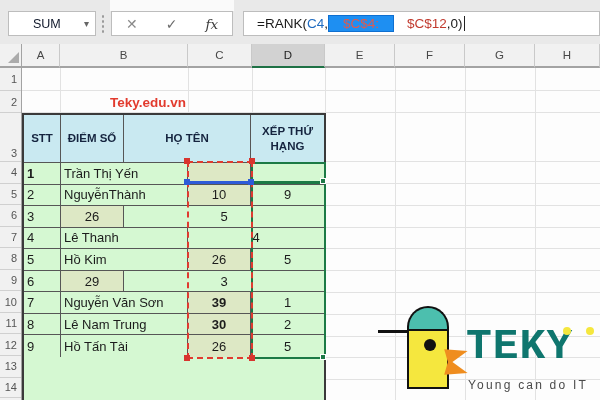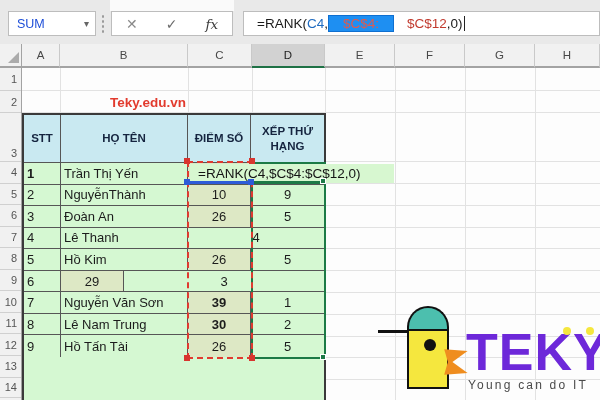--- a/index.html
+++ b/index.html
@@ -3,21 +3,21 @@
 <meta charset="utf-8">
 <style>
   * { margin:0; padding:0; box-sizing:border-box; }
   body { font-family:"Liberation Sans","DejaVu Sans",sans-serif; background:#fff; }
   .screen { position:relative; width:600px; height:400px; background:#fdfdfd; overflow:hidden; }
 
   
   .topbar { position:absolute; left:0; top:0; width:600px; height:44px; background:#e9e9e9; }
   .ribbon-white { position:absolute; left:110px; top:0; width:124px; height:11px; background:#fafafa; }
   .namebox { position:absolute; left:8px; top:11px; width:88px; height:25px; background:#fff; border:1px solid #bdbdbd; display:flex; align-items:center; }
-  .nb-text { font-size:12.5px; color:#1d4ed8; padding-left:8px; flex:1; }
+  .nb-text { font-size:12.5px; color:#0f172a; padding-left:24px; flex:1; }
   .nb-arrow { font-size:10px; color:#666; padding-right:6px; }
   .dots { position:absolute; left:101px; top:14px; width:4px; height:19px;
           background-image:radial-gradient(circle, #9a9a9a 1px, transparent 1.4px);
           background-size:4px 5px; background-repeat:repeat-y; }
   .btnbox { position:absolute; left:111px; top:11px; width:122px; height:25px; background:#fff; border:1px solid #bdbdbd; display:flex; align-items:center; justify-content:space-around; }
   .fb-cancel { color:#8a8a8a; font-size:14px; cursor:default; }
   .fb-enter  { color:#6d6d6d; font-size:14px; }
   .fb-fx     { color:#3c3c3c; font-size:13.5px; font-style:italic; font-family:"DejaVu Serif",serif; }
   .formulabox { position:absolute; left:243px; top:11px; width:357px; height:25px; background:#fff; border:1px solid #bdbdbd; display:flex; align-items:center; padding-left:13px; font-size:13.5px; white-space:pre; }
   .seg-k { color:#1a1a1a; }
@@ -70,21 +70,21 @@
   .sq.blue { background:#2d5bd8; }
   .sq.green { background:#1c7a46; border:1px solid #fff; }
 
   
   .tail { position:absolute; left:378px; top:330px; width:49px; height:2.5px; background:#111; z-index:8; }
   .head { position:absolute; left:407px; top:306px; width:42px; height:24px; background:#4cbfae; border:2.5px solid #111; border-bottom:none; border-radius:21px 21px 0 0; z-index:8; }
   .bbody { position:absolute; left:407px; top:329px; width:42px; height:60px; background:#f5e73e; border:2.5px solid #111; z-index:8; }
   .eye { position:absolute; left:424px; top:339px; width:12px; height:12px; background:#111; border-radius:50%; z-index:9; }
   .beak1 { position:absolute; left:446px; top:346px; width:0; height:0; border-top:8px solid transparent; border-bottom:8px solid transparent; border-left:22px solid #ef8d1f; transform:rotate(-16deg); z-index:9; }
   .beak2 { position:absolute; left:446px; top:362px; width:0; height:0; border-top:8px solid transparent; border-bottom:8px solid transparent; border-left:22px solid #ef8d1f; transform:rotate(16deg); z-index:9; }
-  .brand { position:absolute; left:466px; top:322px; width:134px; font-size:52px; font-weight:800; letter-spacing:1px; color:#6d28d9; z-index:8; font-family:Liberation Sans, sans-serif; }
+  .brand { position:absolute; left:466px; top:322px; width:134px; font-size:43px; font-weight:800; letter-spacing:1px; color:#0f766e; z-index:8; font-family:Liberation Mono, monospace; }
   .ydot { position:absolute; width:8px; height:8px; border-radius:50%; background:#f5e73e; z-index:9; }
   .ydot.d1 { left:563px; top:327px; }
   .ydot.d2 { left:586px; top:327px; }
   .tagline { position:absolute; left:468px; top:378px; font-size:12px; letter-spacing:2.2px; color:#4a4a4a; z-index:8; white-space:nowrap;text-align:right; }
 </style>
 </head>
 <body>
 
 <div class="screen">
 
@@ -155,39 +155,38 @@
   <div class="hg" style="top:314px"></div>
   <div class="hg" style="top:336px"></div>
   <div class="hg" style="top:357px"></div>
   <div class="hg" style="top:379px"></div>
 
   <span class="watermark">Teky.edu.vn</span>
 
   <div class="xtable">
     <div class="thead">
       <div class="cell w1">STT</div>
+      <div class="cell w3">ĐIỂM SỐ</div>
       <div class="cell w2">HỌ TÊN</div>
-      <div class="cell w3">ĐIỂM SỐ</div>
       <div class="cell w4">XẾP THỨ HẠNG</div>
     </div>
     <div class="trow">
       <div class="cell w1 left b">1</div>
       <div class="cell w2 left">Trần Thị Yến</div>
       <div class="cell w3 ctr score"></div>
       <div class="cell w4 ctr rank"></div>
     </div>
     <div class="trow">
       <div class="cell w1 left">2</div>
       <div class="cell w2 left">NguyễnThành</div>
       <div class="cell w3 ctr score">10</div>
       <div class="cell w4 ctr rank">9</div>
     </div>
     <div class="trow">
       <div class="cell w1 left">3</div>
-      <div class="cell w2 left">Đoàn An</div>
       <div class="cell w3 ctr score">26</div>
       <div class="cell w4 ctr rank">5</div>
     </div>
     <div class="trow">
       <div class="cell w1 left">4</div>
       <div class="cell w2 left">Lê Thanh</div>
       <div class="cell w4 ctr rank">4</div>
     </div>
     <div class="trow">
       <div class="cell w1 left">5</div>
@@ -215,21 +214,20 @@
     <div class="trow lastrow">
       <div class="cell w1 left">9</div>
       <div class="cell w2 left">Hồ Tấn Tài</div>
       <div class="cell w3 ctr score">26</div>
       <div class="cell w4 ctr rank">5</div>
     </div>
   </div>
 
   <div class="greenrect"></div>
   <div class="redrect"></div>
-  <div class="cellformula">=RANK(C4,$C$4:$C$12,0)</div>
   <div class="blueseg"></div>
   <div class="greenseg"></div>
   <div class="sq red" style="left:184px; top:158px;"></div>
   <div class="sq red" style="left:249px; top:158px;"></div>
   <div class="sq red" style="left:184px; top:355px;"></div>
   <div class="sq red" style="left:249px; top:355px;"></div>
   <div class="sq blue" style="left:184px; top:179px;"></div>
   <div class="sq blue" style="left:248px; top:179px;"></div>
   <div class="sq green" style="left:320px; top:178px;"></div>
   <div class="sq green" style="left:320px; top:354px;"></div>

